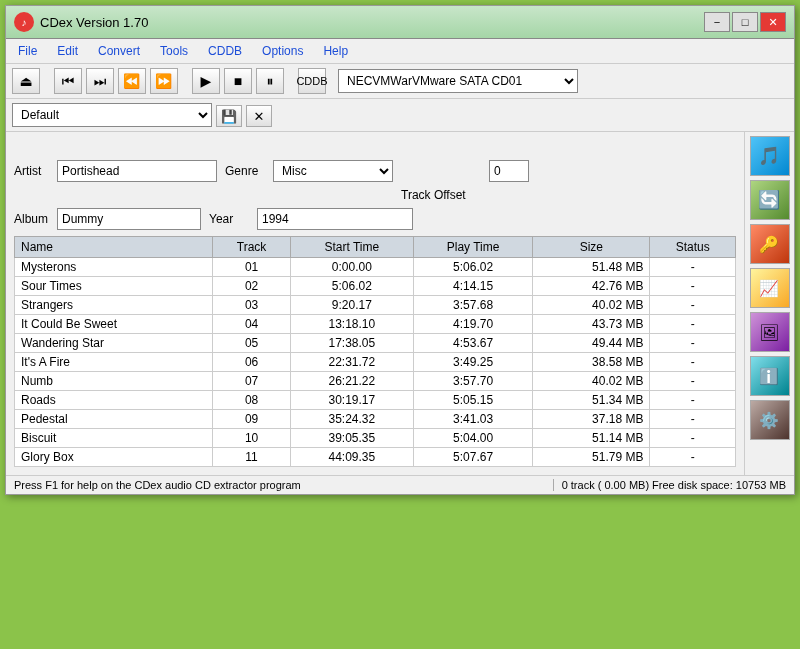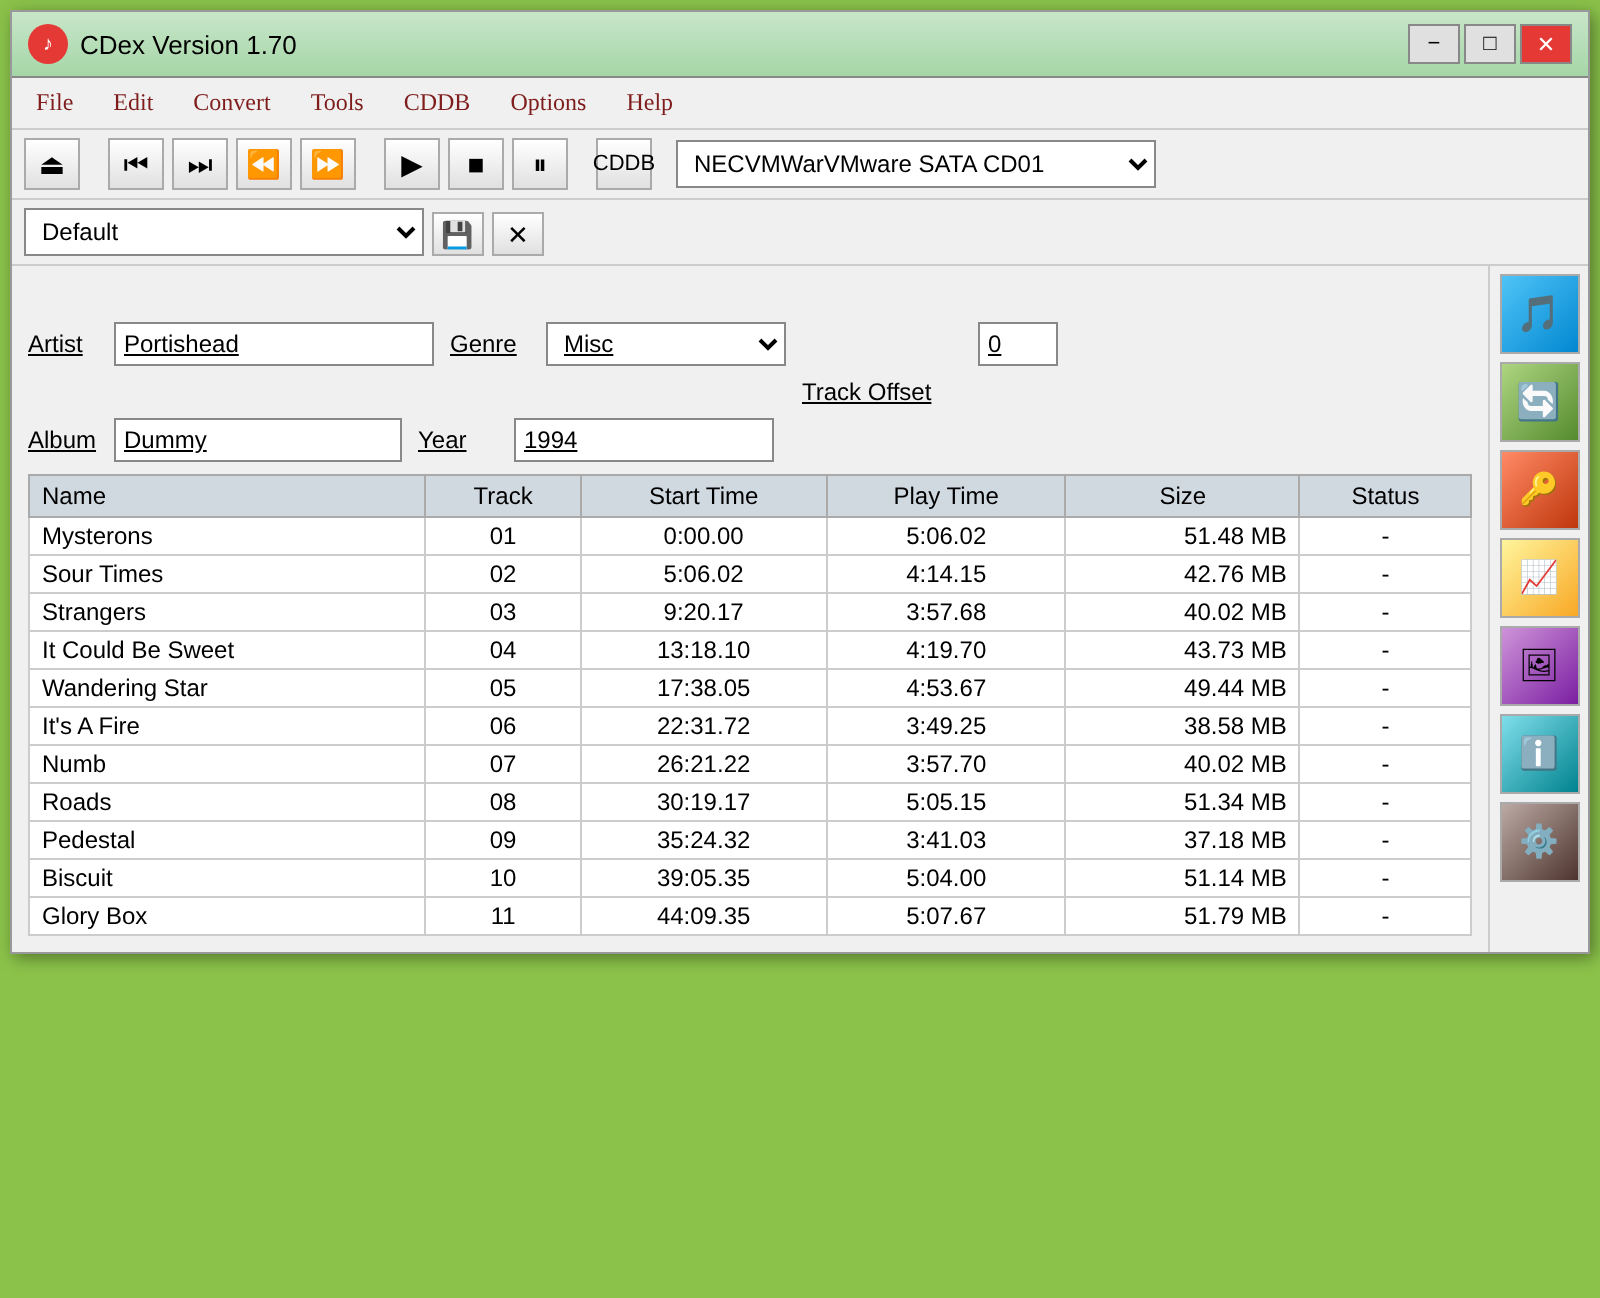--- a/index.html
+++ b/index.html
@@ -67,22 +67,21 @@
     .menu-bar {
       background: #f0f0f0;
       padding: 2px 4px;
       display: flex;
       gap: 4px;
       border-bottom: 1px solid #ccc;
     }
     .menu-item {
       padding: 3px 8px;
       cursor: pointer;
-      color: #7f1d1d;
-      font-family: Liberation Serif, serif;
+      color: #1d4ed8;
     }
     .toolbar {
       background: #f0f0f0;
       padding: 4px 6px;
       display: flex;
       align-items: center;
       gap: 4px;
       border-bottom: 1px solid #ccc;
     }
     .tb-btn {
@@ -165,36 +164,35 @@
       align-items: center;
       justify-content: center;
       font-size: 18px;
     }
     .fields-section {
       display: flex;
       align-items: center;
       gap: 8px;
       margin-bottom: 6px;
       flex-wrap: wrap;
-      text-decoration: underline;
     }
     .field-label {
       color: #000;
       min-width: 35px;
     }
     .field-input {
       border: 1px solid #888;
       background: white;
       padding: 2px 4px;
       font-size: 12px;
       height: 22px;
     }
     .field-input.artist { width: 160px; }
     .field-input.album { width: 144px; }
-    .field-input.year { width: 130px; }
+    .field-input.year { width: 156px; }
     .genre-combo {
       width: 120px;
       height: 22px;
       border: 1px solid #888;
       background: white;
       padding: 2px 4px;
       font-size: 12px;
     }
     .track-offset-input {
       width: 40px;
@@ -440,14 +438,18 @@
       </button>
       <button class="right-btn" style="background:linear-gradient(135deg,#80deea,#00838f);">
         <span style="font-size:16px;">ℹ️</span>
       </button>
       <button class="right-btn" style="background:linear-gradient(135deg,#bcaaa4,#4e342e);">
         <span style="font-size:16px;">⚙️</span>
       </button>
     </div>
   </div>
 
+  <div class="status-bar">
+    <span class="status-left">Press F1 for help on the CDex audio CD extractor program</span>
+    <span class="status-right">0 track ( 0.00 MB) Free disk space: 10753 MB</span>
+  </div>
 
 </div>
 
 </body></html>

